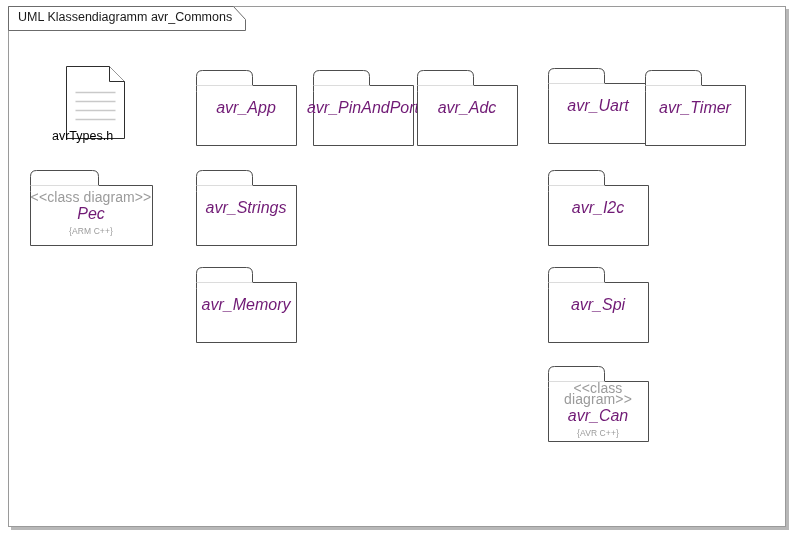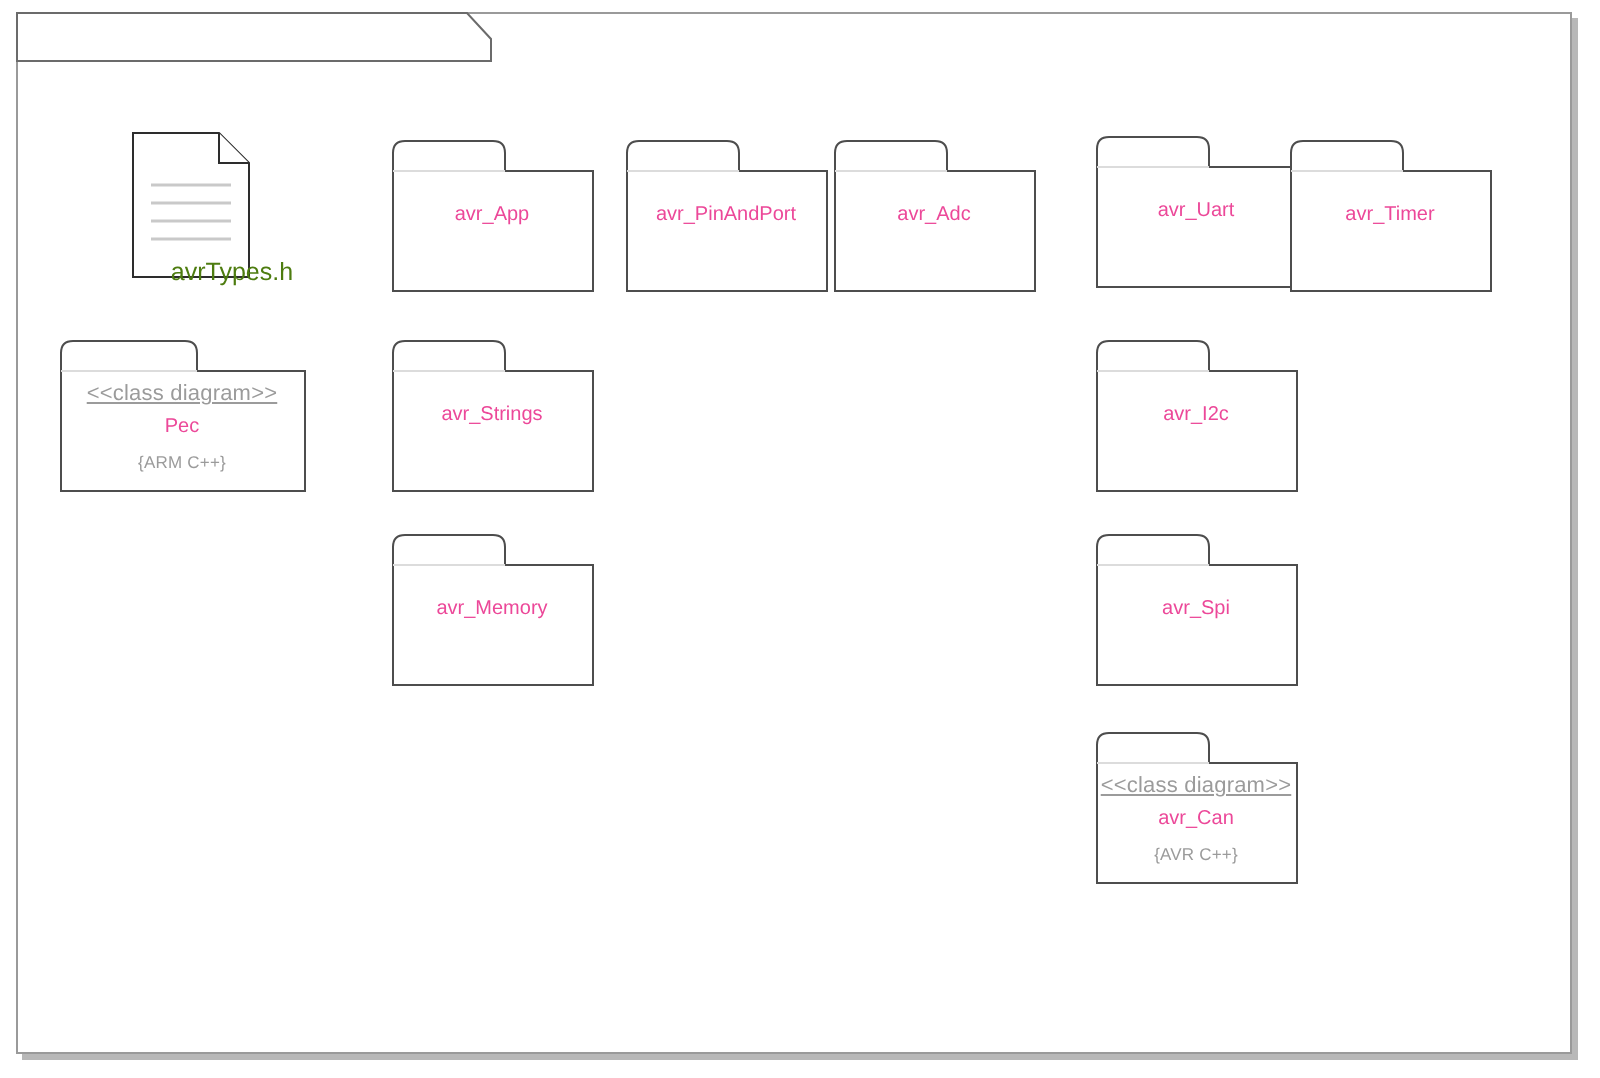--- a/index.html
+++ b/index.html
@@ -93,30 +93,30 @@
     flex-direction: column;
     align-items: center;
     justify-content: center;
     text-align: center;
     font-size: 12.5px;
     color: #111111;
     line-height: 15px;
     pointer-events: none;
   }
   .folder-label .pkg-name {
-    font-size: 10px;
-    color: #ec4899;
+    font-size: 16px;
+    color: #701a75;
+    font-style: italic;
   }
   .folder-label .pkg-stereo {
-    font-size: 11px;
+    font-size: 14px;
     color: #9b9b9b;
     line-height: 11px;
     margin-bottom: 3px;
     letter-spacing: 0.1px;
-    text-decoration: underline;
   }
   .folder-label .pkg-constraint {
     font-size: 8.5px;
     color: #9b9b9b;
     line-height: 11px;
     margin-top: 5px;
     letter-spacing: 0.1px;
   }
   
   .folder.stereo .folder-label {
@@ -134,39 +134,39 @@
     position: absolute;
     left: 0;
     top: 0;
     display: block;
   }
   .artifact-label {
     position: absolute;
     left: -14px;
     top: 62px;
     width: 128px;
-    text-align: center;
     font-size: 12.5px;
-    color: #4d7c0f;
+    color: #000000;
     line-height: 16px;
     white-space: nowrap;
   }
 </style>
 </head>
 <body>
 
 <div id="canvas">
 
   <div class="frame-shadow"></div>
   <div class="frame"></div>
 
   <div class="title-tab">
     <svg width="238" height="25" viewBox="0 0 238 25" aria-hidden="true">
       <path d="M 0.5 0.5 L 225.5 0.5 L 237.5 13.5 L 237.5 24.5 L 0.5 24.5 Z" fill="#ffffff" stroke="#6b6b6b" stroke-width="1"></path>
     </svg>
+    <div class="title-text">UML Klassendiagramm avr_Commons</div>
   </div>
 
   <div id="nodes-layer">
       <div class="artifact node" style="left: 66px; top: 66px;">
         <svg width="60" height="74" viewBox="0 0 60 74">
           <path d="M 0.5 0.5 L 43.5 0.5 L 58.5 15.5 L 58.5 72.5 L 0.5 72.5 Z" fill="#ffffff" stroke="#2d2d2d" stroke-width="1"></path>
           <path d="M 43.5 0.5 L 43.5 15.5 L 58.5 15.5" fill="#ffffff" stroke="#2d2d2d" stroke-width="1"></path>
           <line x1="9.5" y1="26.5" x2="49.5" y2="26.5" stroke="#c9c9c9" stroke-width="1.4"></line>
           <line x1="9.5" y1="35.5" x2="49.5" y2="35.5" stroke="#c9c9c9" stroke-width="1.4"></line>
           <line x1="9.5" y1="44.5" x2="49.5" y2="44.5" stroke="#c9c9c9" stroke-width="1.4"></line>

